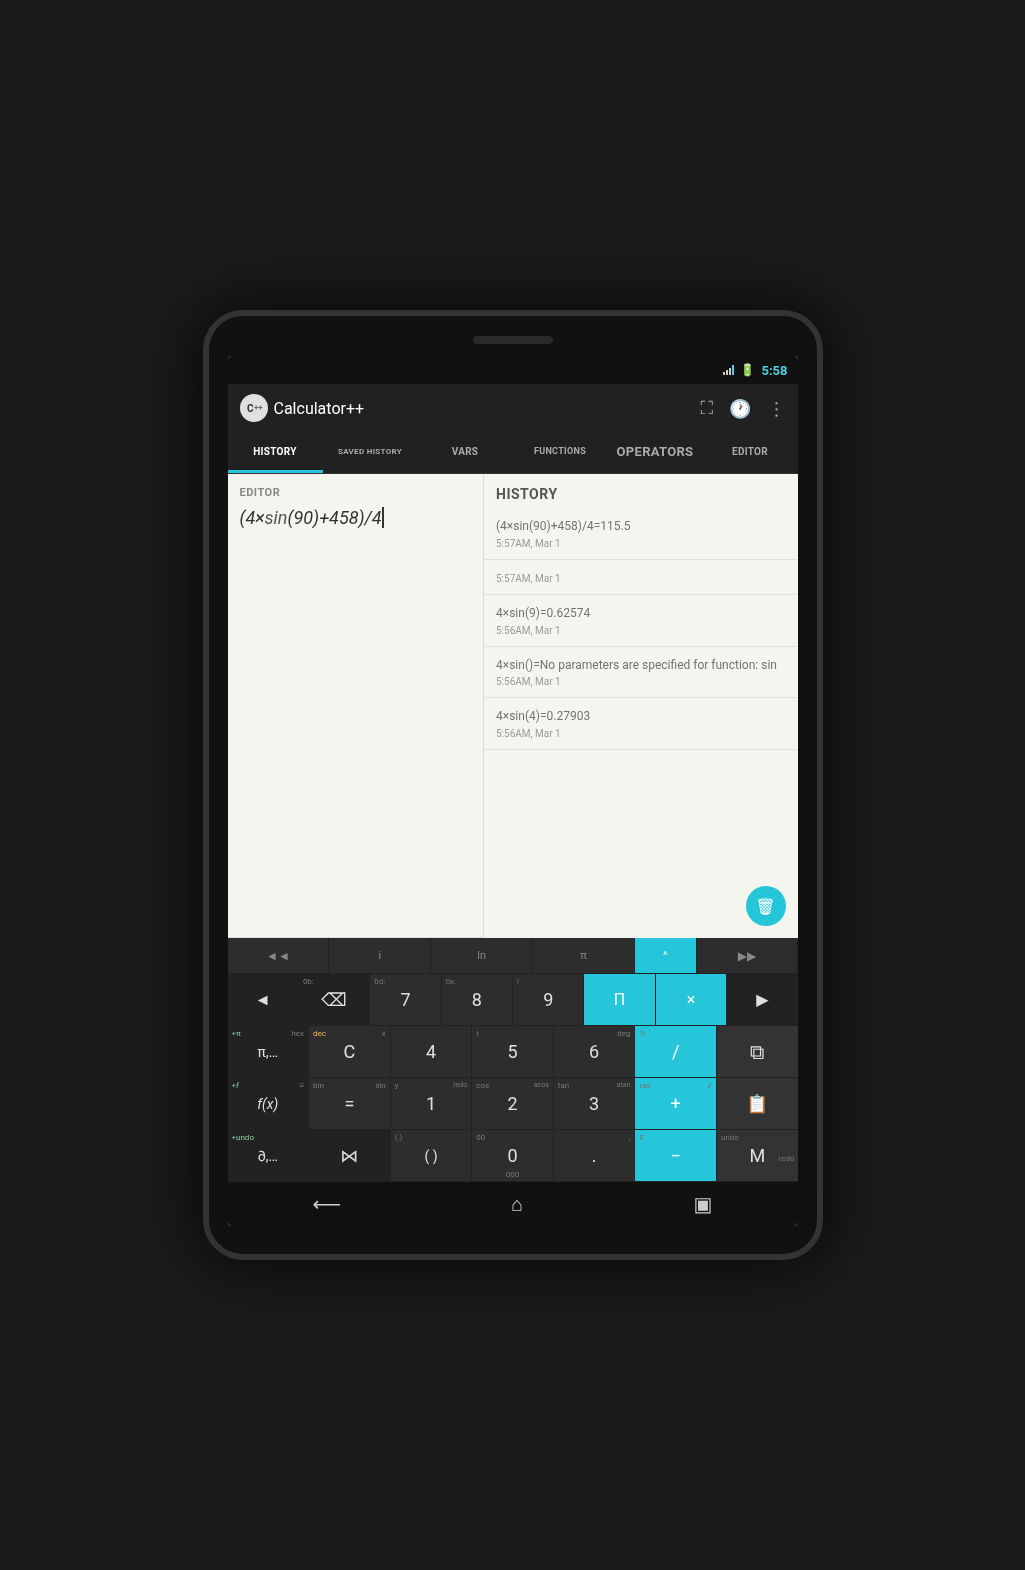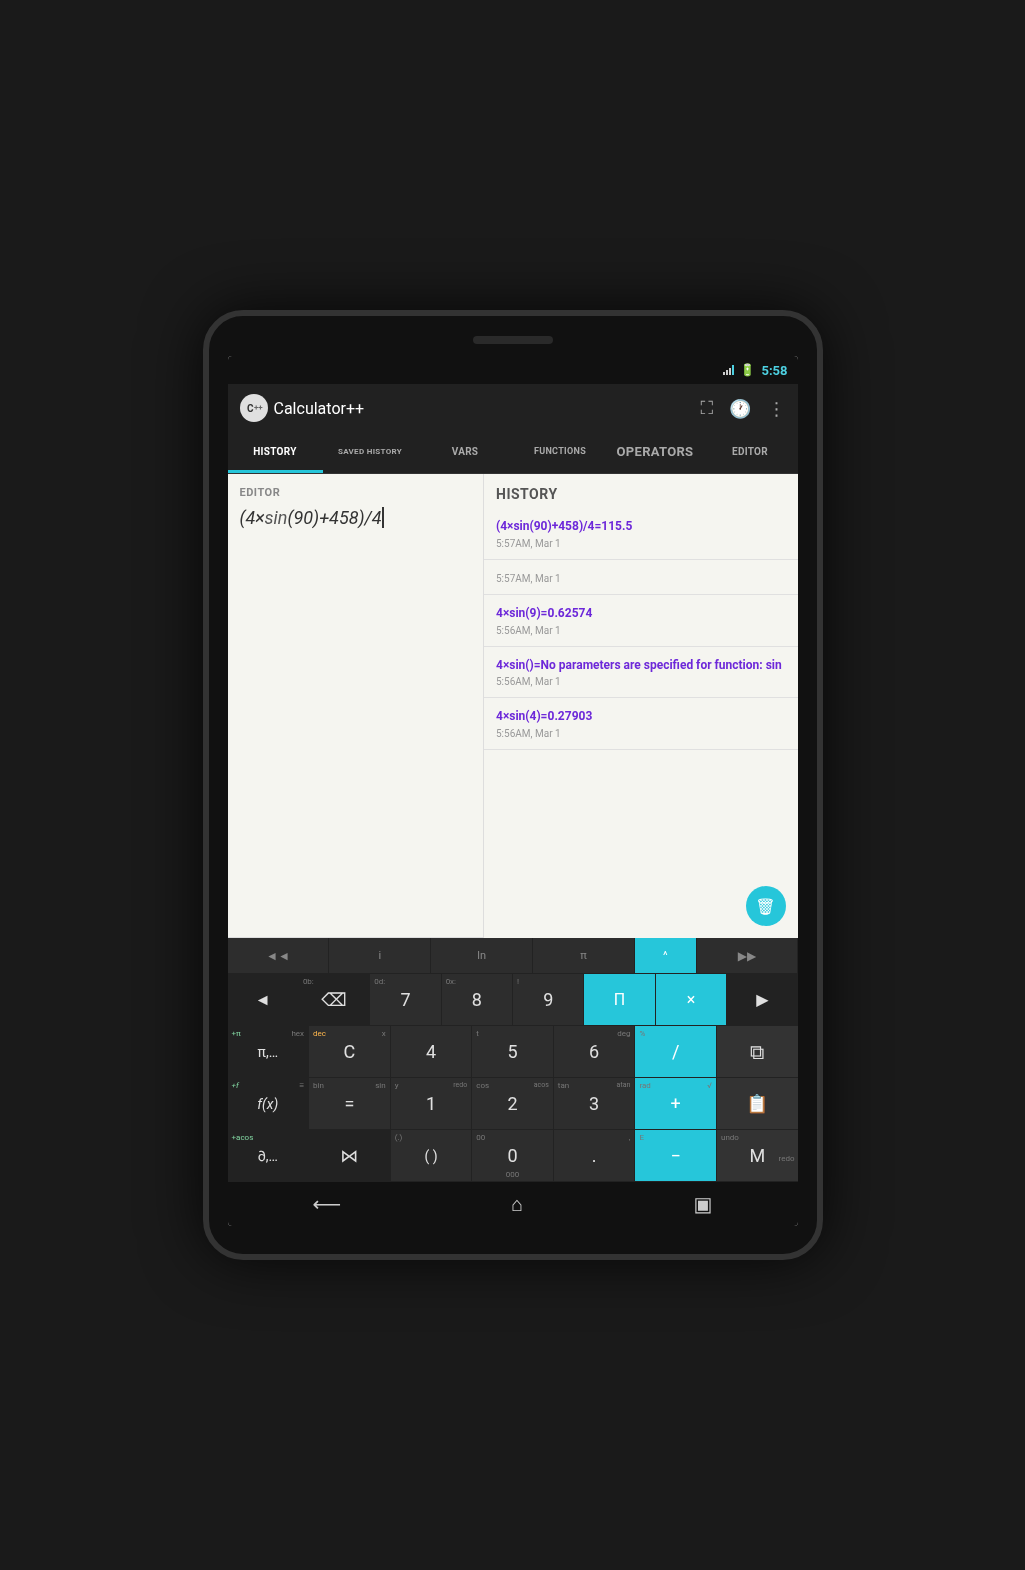--- a/index.html
+++ b/index.html
@@ -190,24 +190,23 @@
       font-size: 14px;
       font-weight: bold;
       letter-spacing: 0.5px;
     }
     .history-item {
       padding: 10px 12px;
       border-bottom: 1px solid #e0e0e0;
       cursor: pointer;
     }
     .history-expr {
-      color: #6d28d9;
+      color: #737373;
       font-size: 12px;
       line-height: 1.4;
-      font-weight: bold;
     }
     .history-time {
       color: #999;
       font-size: 10px;
       margin-top: 3px;
     }
     .delete-fab {
       position: absolute;
       bottom: 12px;
       right: 12px;
@@ -463,21 +462,21 @@
         <div class="kb-key teal">
           <span class="sub-label">rad</span>
           <span class="main-label">+</span>
           <span class="sub-label-right">√</span>
         </div>
         <div class="kb-key" style="background:#333;font-size:18px;">📋</div>
       </div>
 
       <div class="kb-row">
         <div class="kb-key" style="background:#222;font-size:12px;">
-          <span class="sub-label" style="color:#81d4a0;">+acos</span>
+          <span class="sub-label" style="color:#81d4a0;">+undo</span>
           <span class="main-label-sm">∂,…</span>
         </div>
         <div class="kb-key" style="background:#222;font-size:18px;">⋈</div>
         <div class="kb-key">
           <span class="sub-label">(.)</span>
           <span class="main-label-sm">( )</span>
         </div>
         <div class="kb-key">
           <span class="sub-label">00</span>
           <span class="main-label">0</span>

